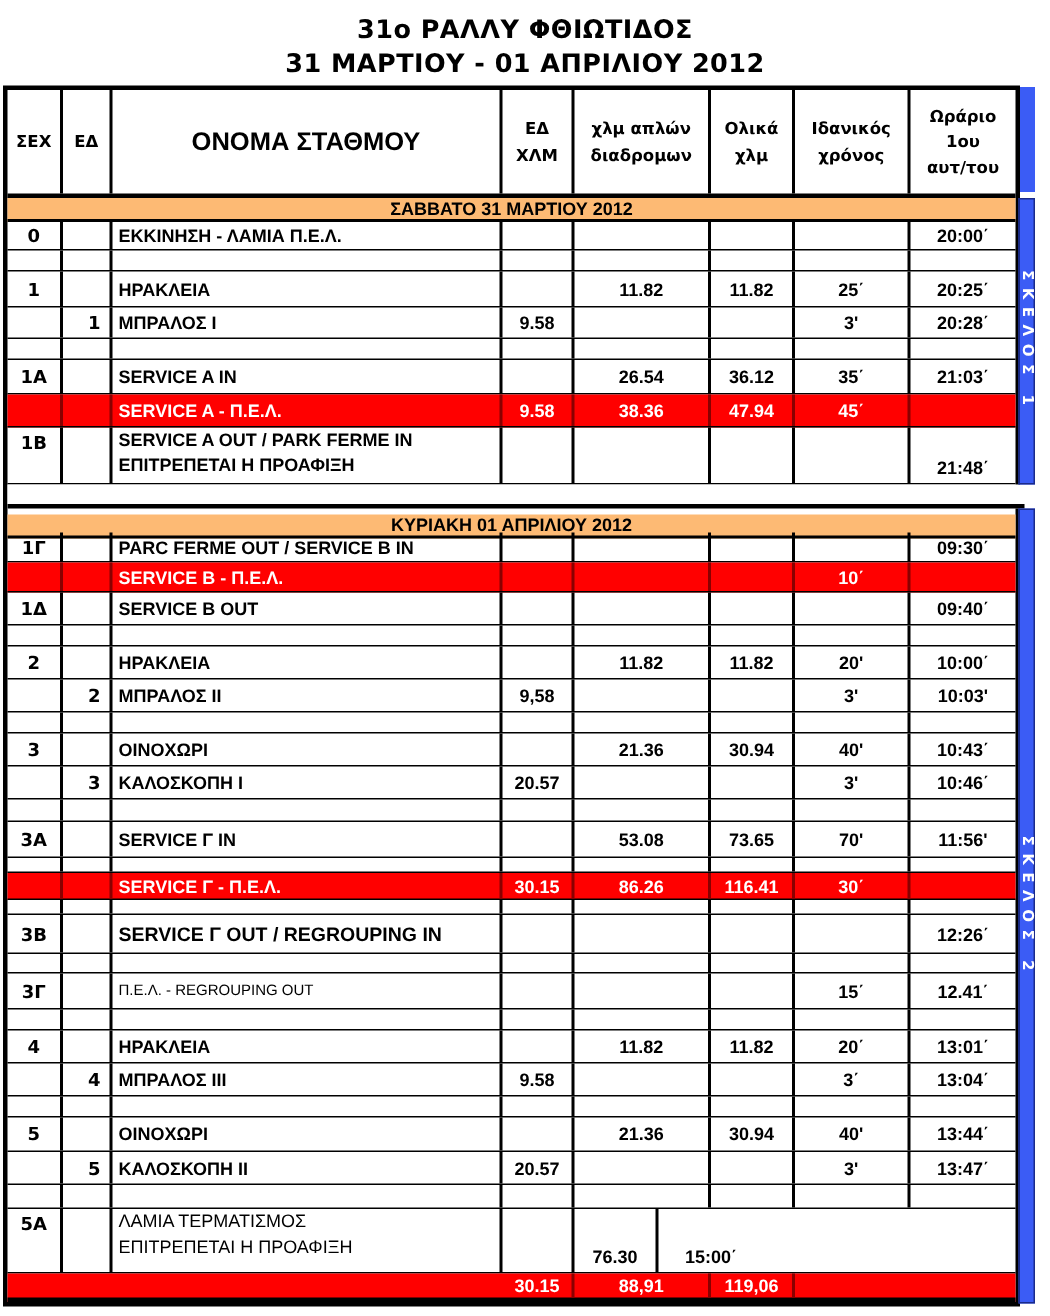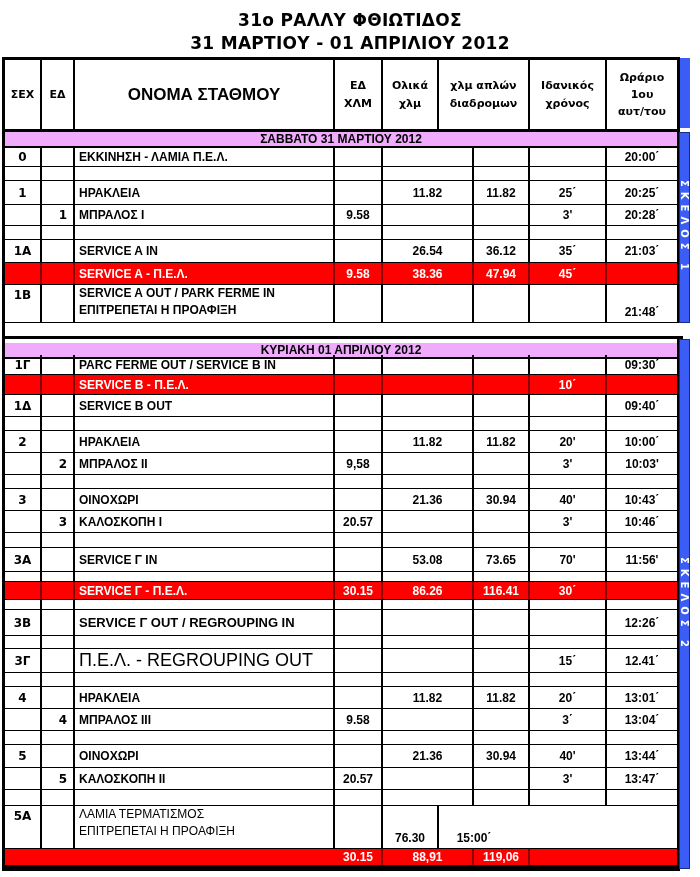--- a/index.html
+++ b/index.html
@@ -23,21 +23,21 @@
   .c3 { width:48px; justify-content:center; }
   .c4 { width:91px; justify-content:center; }
   .c5 { width:56px; justify-content:center; }
   .c6 { width:77px; justify-content:center; }
   .c7 { width:70px; justify-content:center; }
   .cell.two { flex-direction:column; align-items:flex-start; justify-content:flex-start; line-height:17px; }
   .cell.bottom { align-items:flex-end; padding-bottom:3px; }
   .head .cell { justify-content:center; text-align:center; font-family:"DejaVu Sans", sans-serif; font-size:11px; flex-direction:column; line-height:18px; }
   .head .c2 { font-family:"Liberation Sans", sans-serif; font-weight:bold; font-size:17px; padding-left:0; }
   .head .c0, .head .c1 { font-size:11px; padding-right:0; }
-  .day { position:absolute; left:0; width:672px; background:#f0abfc; text-align:right;
+  .day { position:absolute; left:0; width:672px; background:#fdba74; text-align:right;
          font-weight:bold; font-size:12px; border-bottom:2px solid #000; box-sizing:border-box;
          display:flex; align-items:center; justify-content:center; }
   .gapband { position:absolute; left:0; width:678px; background:#fff; border-bottom:3px solid #000; box-sizing:border-box; }
   .red { background:#ff0000; color:#fff; }
   .red .cell { border-right-color:#8a0000; }
   .spacer .cell { }
   .leg { position:absolute; right:-13px; width:11px; background:#3b5cf5; color:#fff;
          font-family:"DejaVu Sans", sans-serif; font-weight:bold; font-size:10px;
          display:flex; flex-direction:column; align-items:center; justify-content:center; border:1px solid #1a2a8a; box-sizing:border-box; }
   .legtext { writing-mode:vertical-rl; letter-spacing:5px; font-size:10px; }
@@ -60,27 +60,27 @@
     <div class="cell c1" style="justify-content:center;">
         <span>ΕΔ</span>
       </div>
     <div class="cell c2">
         <span>ΟΝΟΜΑ  ΣΤΑΘΜΟΥ</span>
       </div>
     <div class="cell c3">
         <span>ΕΔ</span>
         <span>ΧΛΜ</span>
       </div>
+    <div class="cell c4">
+        <span>χλμ απλών</span>
+        <span>διαδρομων</span>
+      </div>
     <div class="cell c5">
         <span>Ολικά</span>
         <span>χλμ</span>
-      </div>
-    <div class="cell c4">
-        <span>χλμ απλών</span>
-        <span>διαδρομων</span>
       </div>
     <div class="cell c6">
         <span>Ιδανικός</span>
         <span>χρόνος</span>
       </div>
     <div class="cell c7" style="line-height:17px;">
         <span>Ωράριο</span>
         <span>1ου</span>
         <span>αυτ/του</span>
       </div>
@@ -328,21 +328,21 @@
       <div class="cell c2"></div>
       <div class="cell c3"></div>
       <div class="cell c4"></div>
       <div class="cell c5"></div>
       <div class="cell c6"></div>
       <div class="cell c7"></div>
     </div>
     <div class="row " style="top: 589px; height: 24px;">
       <div class="cell c0">3Γ</div>
       <div class="cell c1"></div>
-      <div class="cell c2" style="font-weight: normal; font-size: 18px;">Π.Ε.Λ. - REGROUPING  OUT</div>
+      <div class="cell c2" style="font-weight: normal; font-size: 10px;">Π.Ε.Λ. - REGROUPING  OUT</div>
       <div class="cell c3"></div>
       <div class="cell c4"></div>
       <div class="cell c5"></div>
       <div class="cell c6">15΄</div>
       <div class="cell c7">12.41΄</div>
     </div>
     <div class="row spacer" style="top: 613px; height: 14px;">
       <div class="cell c0"></div>
       <div class="cell c1"></div>
       <div class="cell c2"></div>

